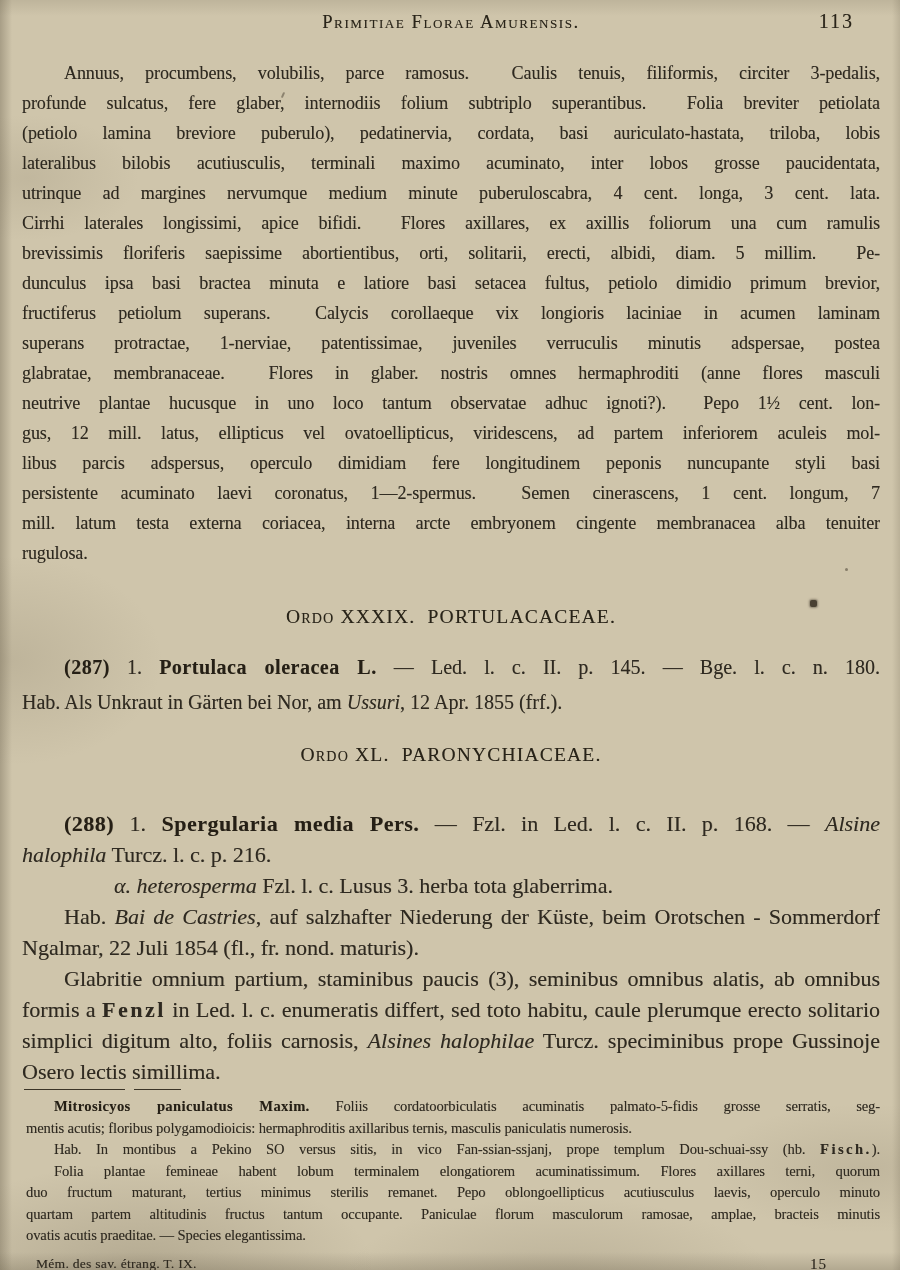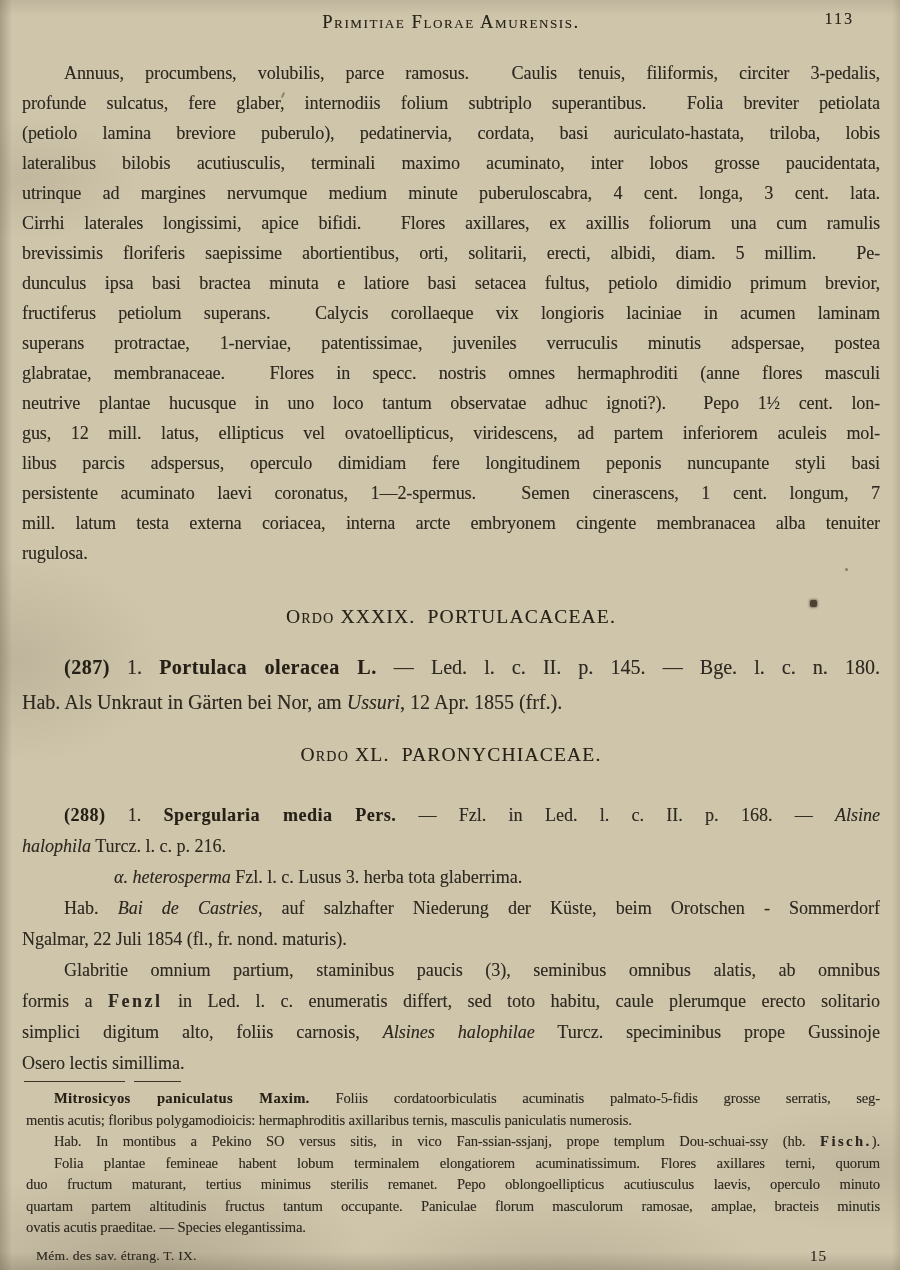--- a/index.html
+++ b/index.html
@@ -17,36 +17,36 @@
       linear-gradient(90deg, rgba(104,95,75,.38) 0, rgba(104,95,75,0) 12px),
       linear-gradient(270deg, rgba(104,95,75,.20) 0, rgba(104,95,75,0) 8px),
       linear-gradient(180deg, rgba(104,95,75,.16) 0, rgba(104,95,75,0) 16px),
       linear-gradient(0deg, rgba(104,95,75,.28) 0, rgba(104,95,75,0) 18px);
     text-shadow:0.3px 0.3px 0.2px rgba(46,40,30,.35);
   }
   .content{position:absolute; inset:0; padding:0 20px 0 22px; box-sizing:border-box;}
   .page-header{position:relative; height:26px; margin-top:12px; text-align:center;
     font-variant:small-caps; font-size:18.5px; letter-spacing:1.6px; color:#292419;}
   .page-number{position:absolute; right:26px; top:-2px; font-variant:normal;
-    font-size:16px; letter-spacing:2px;}
+    font-size:20px; letter-spacing:2px;}
   .body-lines{}
   .tline{white-space:pre-wrap; overflow:hidden;}
   .just{text-align:justify; text-align-last:justify;}
   .ind1{text-indent:42px;}
   .ind2{text-indent:92px;}
   .para1{margin-top:20px; font-size:18px; letter-spacing:-0.1px;}
   .para1 .tline{height:30px; line-height:30px;}
   .ordo-heading{white-space:pre-wrap; text-align:center; font-size:19.5px;
     letter-spacing:1.2px; color:#282318;}
   .ordo-heading .sc{font-variant:small-caps;}
   .h1{margin-top:36px; line-height:26px; height:26px;}
   .h2{margin-top:22px; line-height:26px; height:26px;}
   .entry1{margin-top:20px; font-size:20px;}
   .entry1 .tline{height:35px; line-height:35px;}
-  .entry2{margin-top:32px; font-size:18px;}
+  .entry2{margin-top:40px; font-size:22px;}
   .entry2 .tline{height:31px; line-height:31px;}
   .b{font-weight:bold; letter-spacing:.5px; color:#251f15;}
   .i{font-style:italic;}
   .sp{letter-spacing:2.5px;font-weight:bold;}
   .rule-row{display:flex; gap:9px; margin:2px 0 6px 2px; align-items:center;}
   .rule-seg{border-top:1.7px solid #3b3427; height:0;}
   .seg-long{width:101px;} .seg-short{width:47px;}
   .fn-lines{padding-left:4px; font-size:14.5px; letter-spacing:-0.1px;}
   .fn-lines .tline{height:21.5px; line-height:21.5px;}
   .fn-lines .ind1{text-indent:28px;}
@@ -74,21 +74,21 @@
         <div class="tline just ind1"><span>Annuus, procumbens, volubilis, parce ramosus.  Caulis tenuis, filiformis, circiter 3-pedalis,</span></div>
         <div class="tline just"><span>profunde sulcatus, fere glaber, internodiis folium subtriplo superantibus.  Folia breviter petiolata</span></div>
         <div class="tline just"><span>(petiolo lamina breviore puberulo), pedatinervia, cordata, basi auriculato-hastata, triloba, lobis</span></div>
         <div class="tline just"><span>lateralibus bilobis acutiusculis, terminali maximo acuminato, inter lobos grosse paucidentata,</span></div>
         <div class="tline just"><span>utrinque ad margines nervumque medium minute puberuloscabra, 4 cent. longa, 3 cent. lata.</span></div>
         <div class="tline just"><span>Cirrhi laterales longissimi, apice bifidi.  Flores axillares, ex axillis foliorum una cum ramulis</span></div>
         <div class="tline just"><span>brevissimis floriferis saepissime abortientibus, orti, solitarii, erecti, albidi, diam. 5 millim.  Pe-</span></div>
         <div class="tline just"><span>dunculus ipsa basi bractea minuta e latiore basi setacea fultus, petiolo dimidio primum brevior,</span></div>
         <div class="tline just"><span>fructiferus petiolum superans.  Calycis corollaeque vix longioris laciniae in acumen laminam</span></div>
         <div class="tline just"><span>superans protractae, 1-nerviae, patentissimae, juveniles verruculis minutis adspersae, postea</span></div>
-        <div class="tline just"><span>glabratae, membranaceae.  Flores in specc. nostris omnes hermaphroditi (anne flores masculi</span></div>
+        <div class="tline just"><span>glabratae, membranaceae.  Flores in glaber. nostris omnes hermaphroditi (anne flores masculi</span></div>
         <div class="tline just"><span>neutrive plantae hucusque in uno loco tantum observatae adhuc ignoti?).  Pepo 1½ cent. lon-</span></div>
         <div class="tline just"><span>gus, 12 mill. latus, ellipticus vel ovatoellipticus, viridescens, ad partem inferiorem aculeis mol-</span></div>
         <div class="tline just"><span>libus parcis adspersus, operculo dimidiam fere longitudinem peponis nuncupante styli basi</span></div>
         <div class="tline just"><span>persistente acuminato laevi coronatus, 1—2-spermus.  Semen cinerascens, 1 cent. longum, 7</span></div>
         <div class="tline just"><span>mill. latum testa externa coriacea, interna arcte embryonem cingente membranacea alba tenuiter</span></div>
         <div class="tline"><span>rugulosa.</span></div>
       </div>
 
     <div class="ordo-heading h1"><span class="sc">Ordo</span><span> XXXIX.  PORTULACACEAE.</span></div>
 

